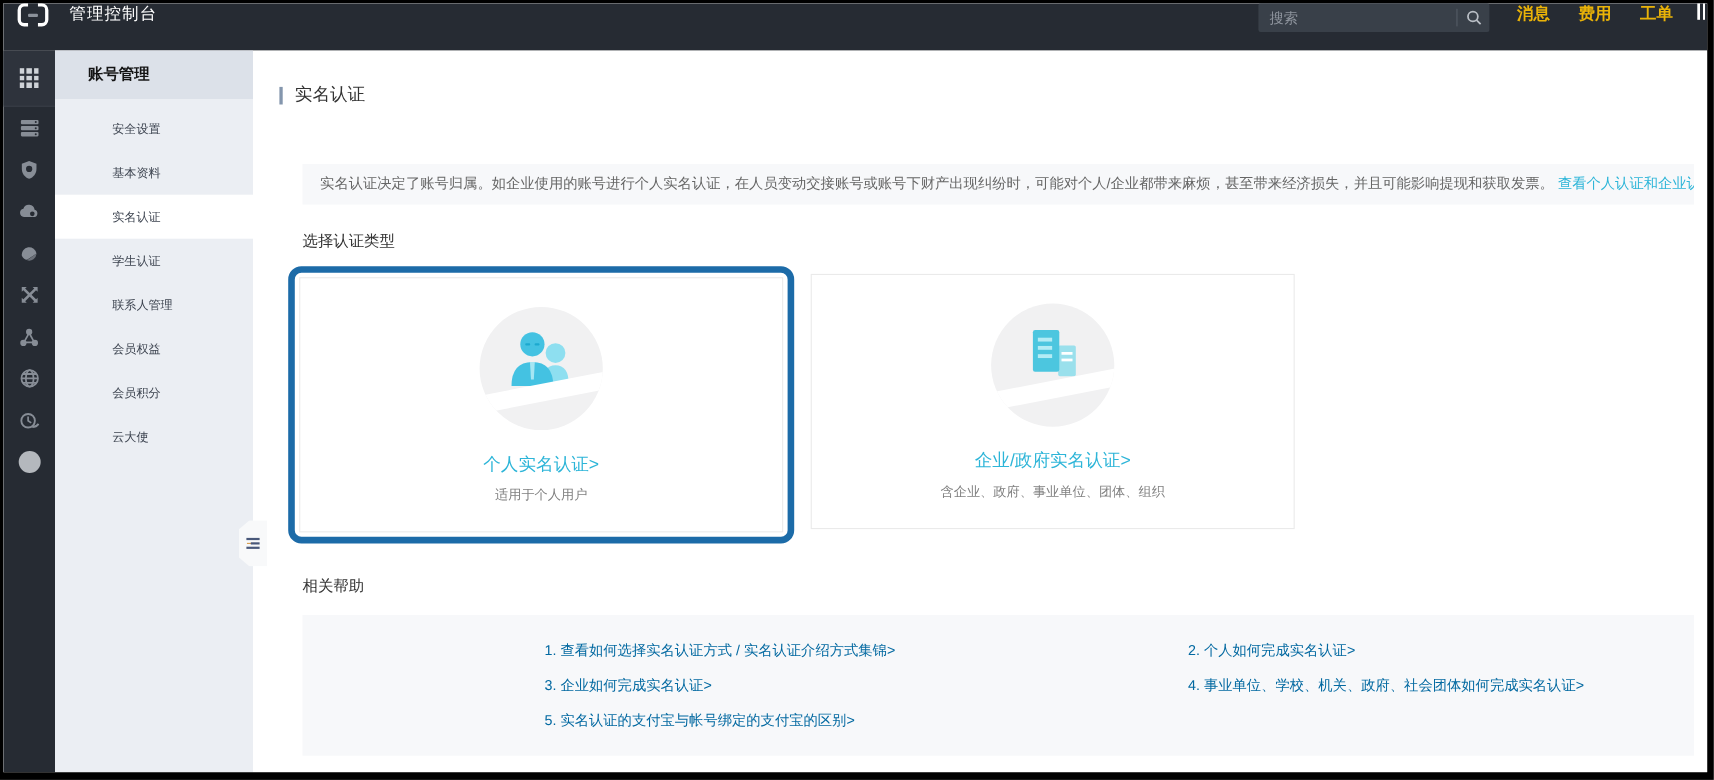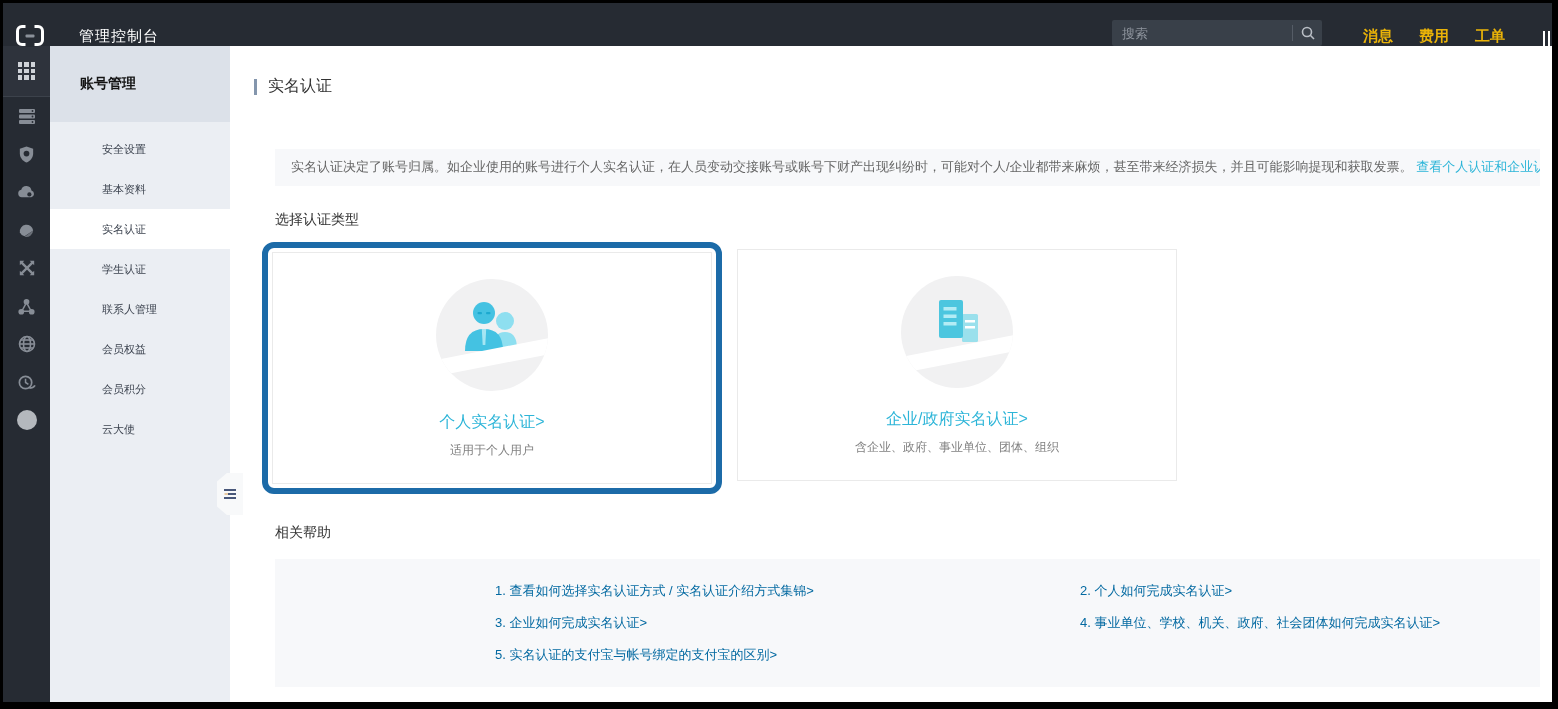--- a/index.html
+++ b/index.html
@@ -9,21 +9,21 @@
     font-family:"Liberation Sans","DejaVu Sans",sans-serif;
     position:relative;
   }
   .frame{
     position:absolute; inset:3px 6px 7px 3px;
     display:flex; flex-direction:column; background:#fff; overflow:hidden;
   }
   
   .topbar{
     height:43px; flex:0 0 43px; background:#262b33;
-    display:flex; align-items:flex-end; padding:0 0 0 13px; color:#fff;gap:16px;
+    display:flex; align-items:flex-start; padding:0 0 0 13px; color:#fff;
   }
   .logo{ width:28px; height:21px; border:3px solid #fff; border-radius:6px; position:relative; }
   .logo .gap{ position:absolute; left:50%; transform:translateX(-50%); width:9px; height:5px; background:#262b33; }
   .logo .gap.top{ top:-4px; } .logo .gap.bottom{ bottom:-4px; }
   .logo .dash{ position:absolute; left:50%; top:50%; transform:translate(-50%,-50%); width:9px; height:3px; background:#8b919a; border-radius:1px; }
   .console-title{ margin-left:19px; font-size:15px; letter-spacing:1px; }
   .topbar .spacer{ flex:1; }
   .searchbox{
     width:210px; height:26px; background:#394049; border-radius:2px;
     display:flex; align-items:center; padding:0 6px 0 10px;
@@ -49,21 +49,21 @@
   .rail-top{ width:100%; height:50px; background:#2e333c; display:flex; align-items:center; justify-content:center; }
   .rail-div{ width:100%; height:1px; background:#3c424b; }
   .rail-item{ width:100%; height:38px; display:flex; align-items:center; justify-content:center; cursor:pointer; }
   .rail-item:first-of-type{ margin-top:6px; }
   .gridglyph{ width:18px; height:18px; display:grid; grid-template-columns:repeat(3,1fr); grid-template-rows:repeat(3,1fr); gap:2px; }
   .gridglyph span{ background:#cfd3d8; }
   .rail svg{ display:block; }
   
   .sidebar{ width:180px; flex:0 0 180px; background:#ebeef3; position:relative; display:flex; flex-direction:column; }
   .sb-header{
-    height:76px; background:#dce1e9; display:flex; align-items:center;
+    height:44px; background:#dce1e9; display:flex; align-items:center;
     padding-left:30px; font-size:14px; font-weight:700; color:#141414;
   }
   .sb-items{ margin-top:7px; }
   .sb-item{
     height:40px; display:flex; align-items:center; padding-left:52px;
     font-size:11px; color:#3d4450; cursor:pointer;
   }
   .sb-item.selected{ background:#fff; }
   .collapse-tab{
     position:absolute; right:-13px; top:427px; width:26px; height:42px;

